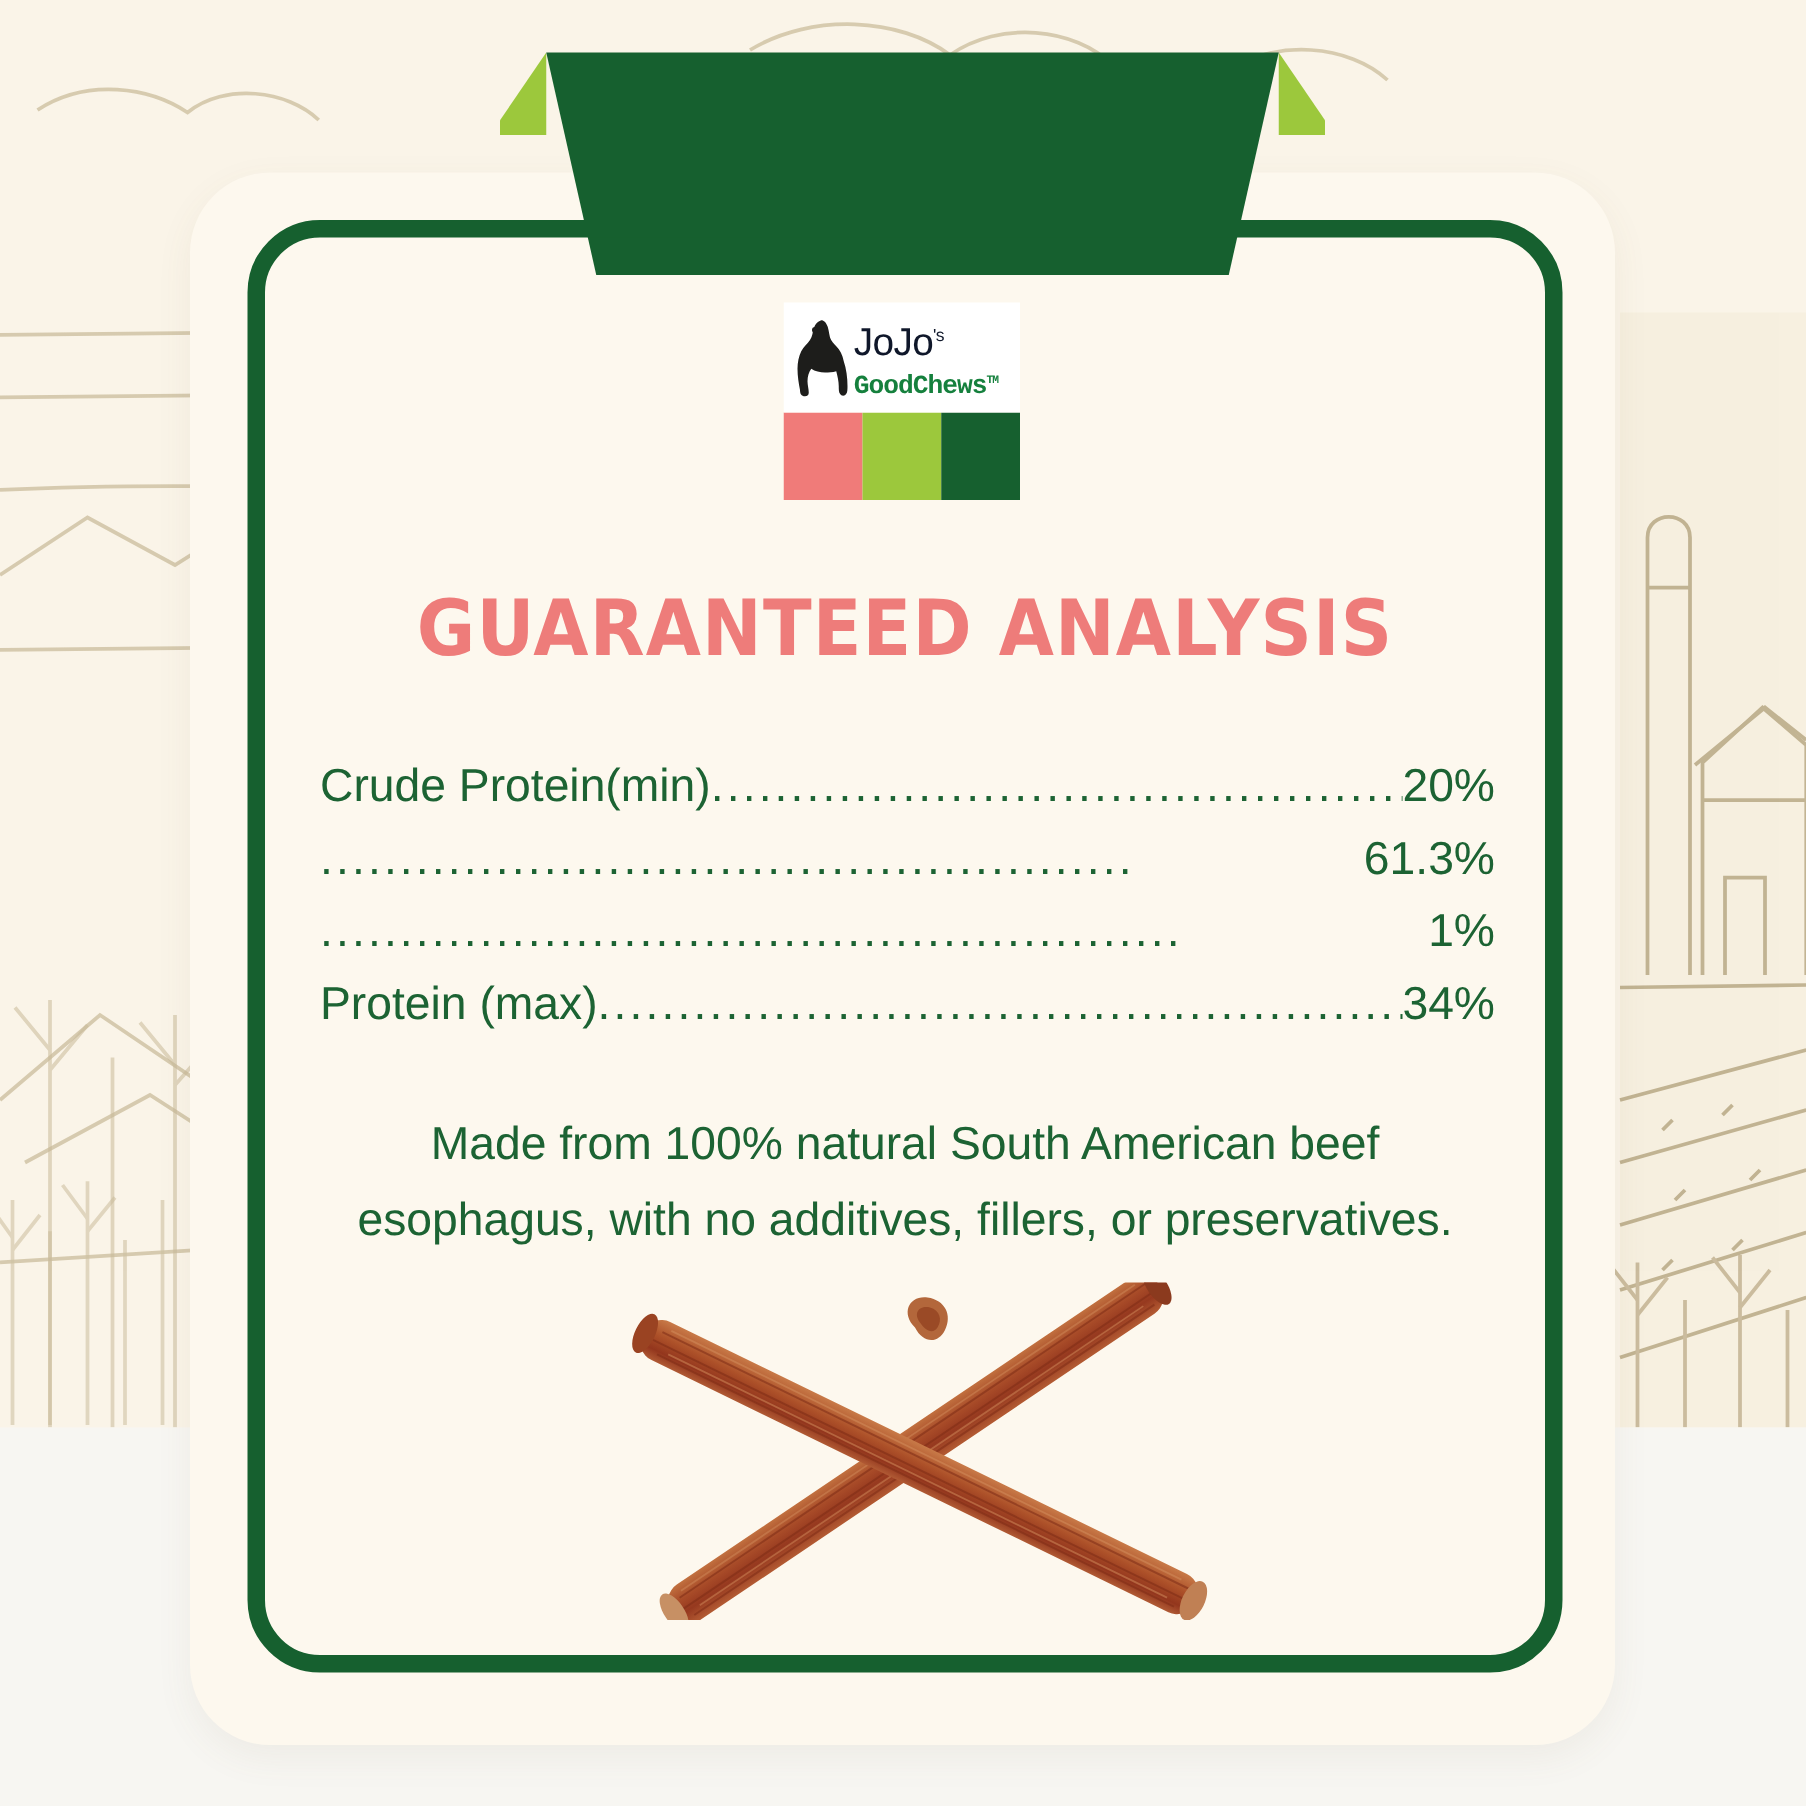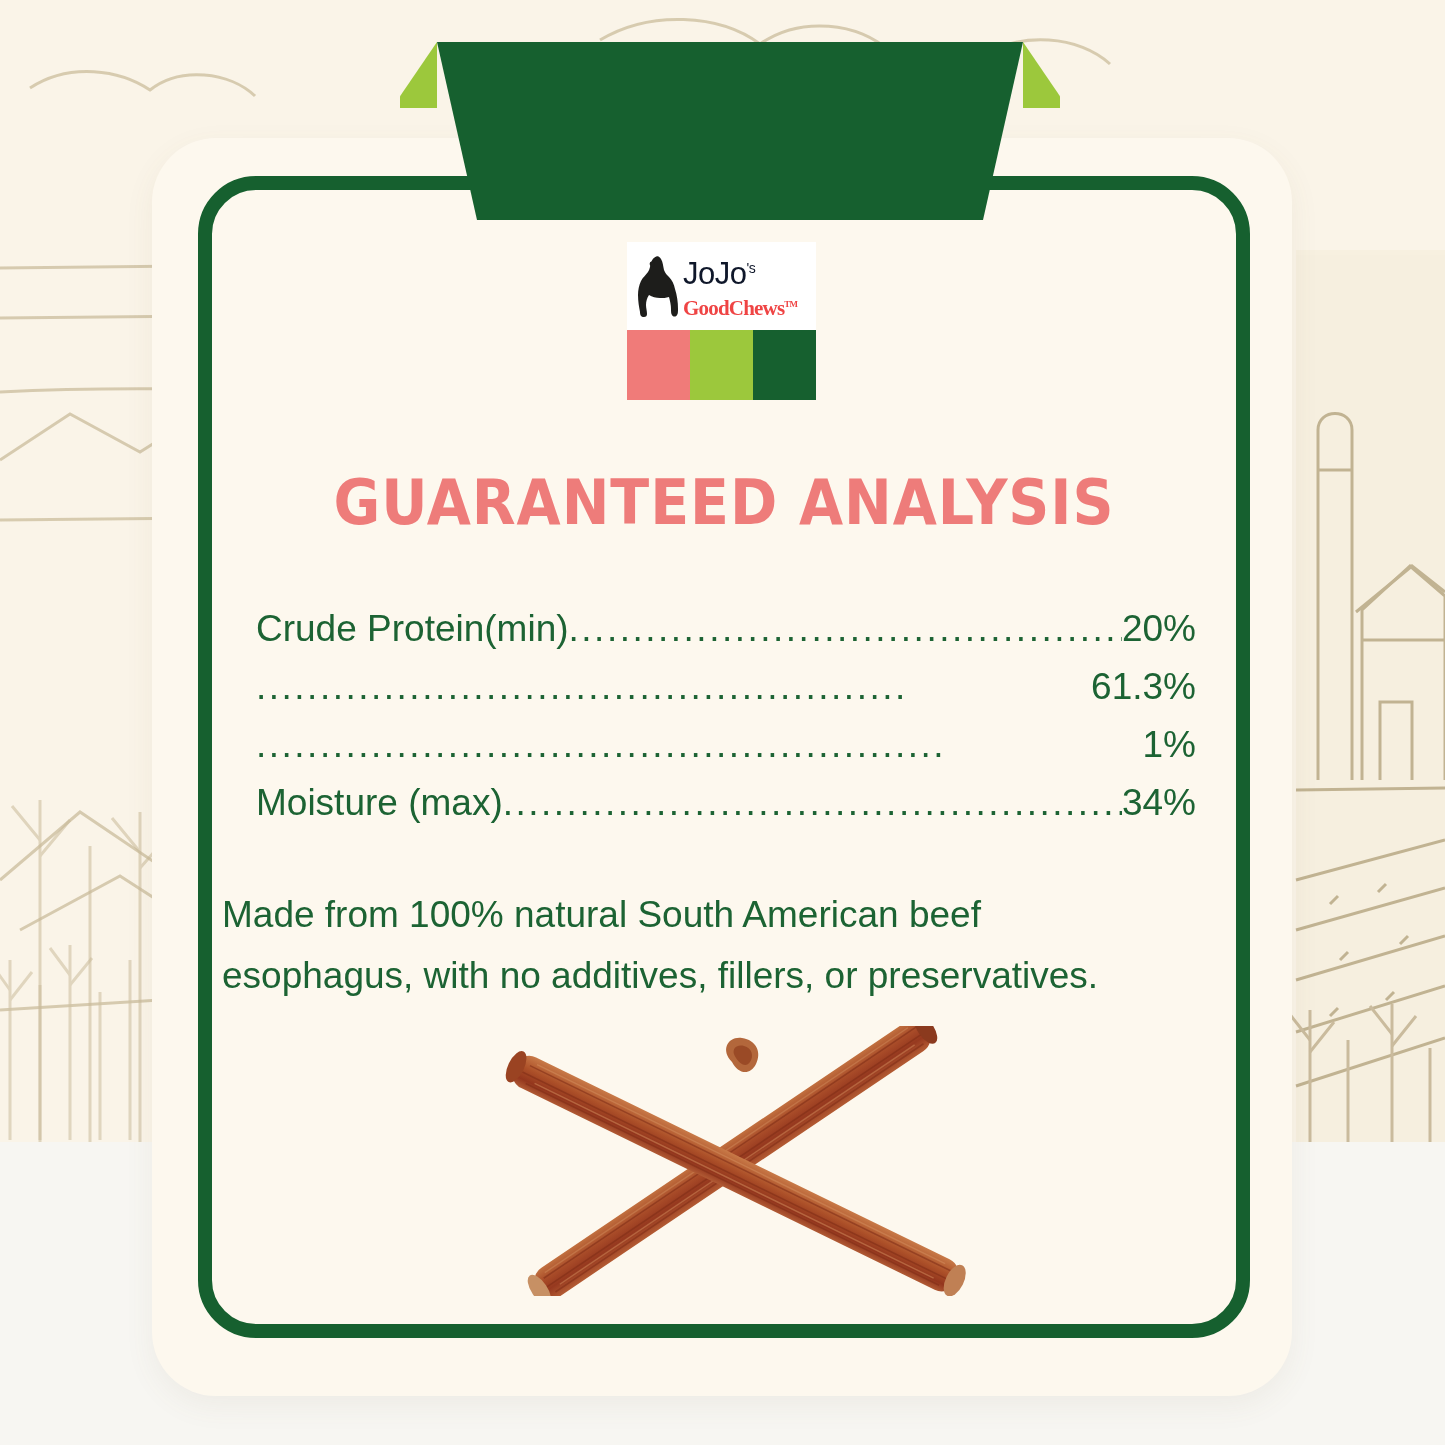--- a/index.html
+++ b/index.html
@@ -74,22 +74,22 @@
     width:130px; height:70px;
   }
   .logo-jojos {
     font-family:"Liberation Sans", sans-serif;
     font-size:31px; font-weight:400; color:#0f172a;
     letter-spacing:-0.5px; line-height:32px;
     white-space:nowrap;
   }
   .logo-jojos sup { font-size:14px; vertical-align:super; }
   .logo-goodchews {
-    font-family:Liberation Serif, serif;
-    font-size:21px; font-weight:700; color:#ef4444;
+    font-family:Liberation Mono, monospace;
+    font-size:21px; font-weight:700; color:#15803d;
     letter-spacing:-0.8px; line-height:24px;
     margin-top:2px; white-space:nowrap;
   }
   .logo-tm { font-size:9px; vertical-align:super; font-weight:700; }
   .logo-swatches { display:flex; width:189px; height:70px; }
   .logo-swatches div { flex:1 1 0; height:100%; }
 
   
   .heading {
     position:absolute;
@@ -129,20 +129,21 @@
     margin:0 0px;
     color:#1C6333;
   }
   .row .value { flex:0 0 auto; }
 
   
   .description {
     position:absolute;
     left:222px; top:884px;
     width:1004px;
+    text-align:center;
     font-size:37px;
     line-height:61px;
     color:#1C6333;
   }
 
   
   .product { position:absolute; left:440px; top:1026px; width:580px; height:270px; }
   .product svg { display:block; width:100%; height:100%; }
 </style>
 </head>
@@ -253,21 +254,21 @@
     </div>
     <div class="row">
       <span class="dots">...................................................</span>
       <span class="value">61.3%</span>
     </div>
     <div class="row">
       <span class="dots">......................................................</span>
       <span class="value">1%</span>
     </div>
     <div class="row">
-      <span class="label">Moisture (max)</span>
+      <span class="label">Protein (max)</span>
       <span class="dots">........................................................</span>
       <span class="value">34%</span>
     </div>
   </div>
 
   <div class="description">
     <div>Made from 100% natural South American beef</div>
     <div>esophagus, with no additives, fillers, or preservatives.</div>
   </div>
 

